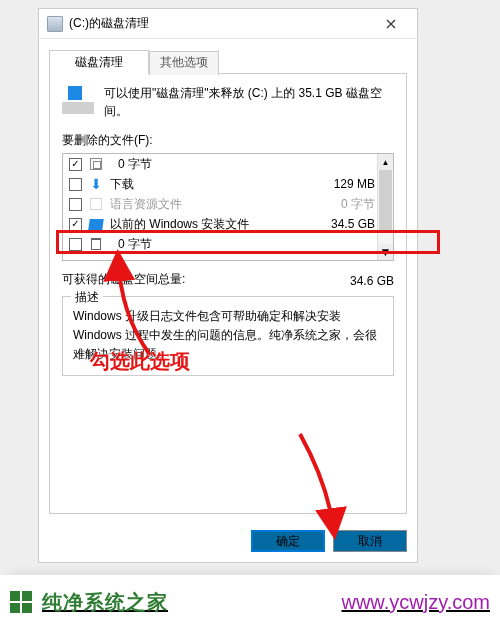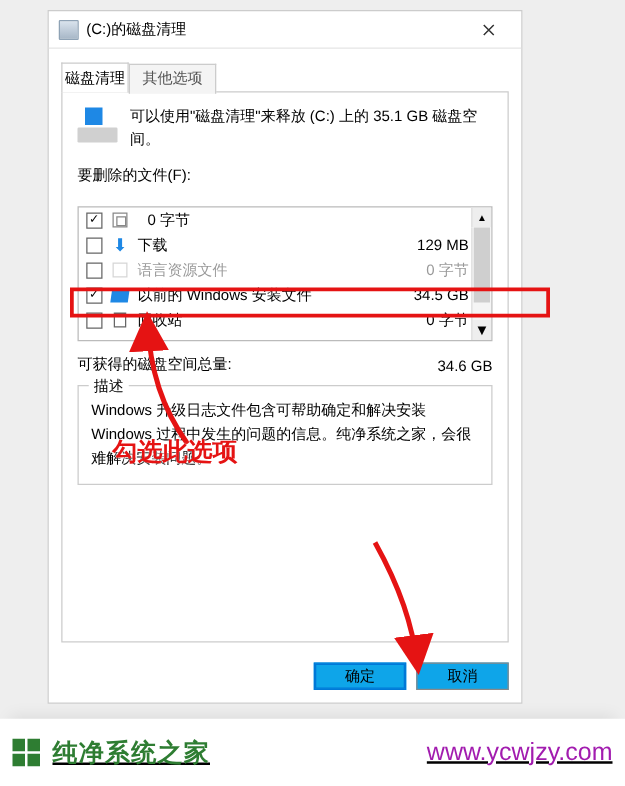--- a/index.html
+++ b/index.html
@@ -48,21 +48,21 @@
     cursor: pointer;
   }
   .tabs {
     display: flex;
     padding: 10px 10px 0 10px;
     gap: 0;
   }
   .tab {
     border: 1px solid #ccc;
     border-bottom: none;
-    padding: 3px 2px;
+    padding: 3px 25px;
     background: #fff;
     position: relative;
     top: 1px;
     cursor: pointer;
   }
   .tab.inactive {
     background: #f4f4f4;
     color: #555;
     top: 2px;
     padding: 2px 10px;
@@ -88,21 +88,21 @@
   }
   .disk-icon .body {
     position:absolute; left:0; right:0; bottom:0; height:12px;
     background:#d0d0d0; border-radius:1px;
   }
   .disk-icon .win {
     position:absolute; left:6px; top:0; width:14px; height:14px;
     background:#1e88e5;
   }
   .intro-text { flex:1; line-height: 1.5; }
-  .label { margin-bottom: 16px; }
+  .label { margin-bottom: 4px; }
   .filelist {
     border: 1px solid #bbb;
     height: 108px;
     overflow: hidden;
     position: relative;
   }
   .filelist .row {
     display: flex;
     align-items: center;
     height: 20px;
@@ -140,21 +140,21 @@
   .buttons {
     display:flex;
     justify-content:flex-end;
     gap:8px;
     padding: 6px 10px 10px;
   }
   .buttons button {
     min-width:74px;
     height:22px;
     border:1px solid #888;
-    background:#0ea5e9;
+    background:#0369a1;
     font: inherit;
     cursor:pointer;
   }
   .buttons button.primary {
     border:1px solid #0078d7;
     box-shadow: inset 0 0 0 1px #0078d7;
   }
   
   .arrow {
     position:absolute;
@@ -254,21 +254,20 @@
             <div class="ico-win"></div>
           </div>
         <div class="name">以前的 Windows 安装文件</div>
         <div class="size">34.5 GB</div>
       </div>
       <div class="row">
         <div class="cb"></div>
         <div class="ricon">
             <div class="ico-bin"></div>
           </div>
-        <div class="name">回收站</div>
         <div class="size">0 字节</div>
       </div>
 
       <div class="sb">
         <div class="btn up">▲</div>
         <div class="track">
             <div class="thumb"></div>
           </div>
         <div class="btn">▼</div>
       </div>

